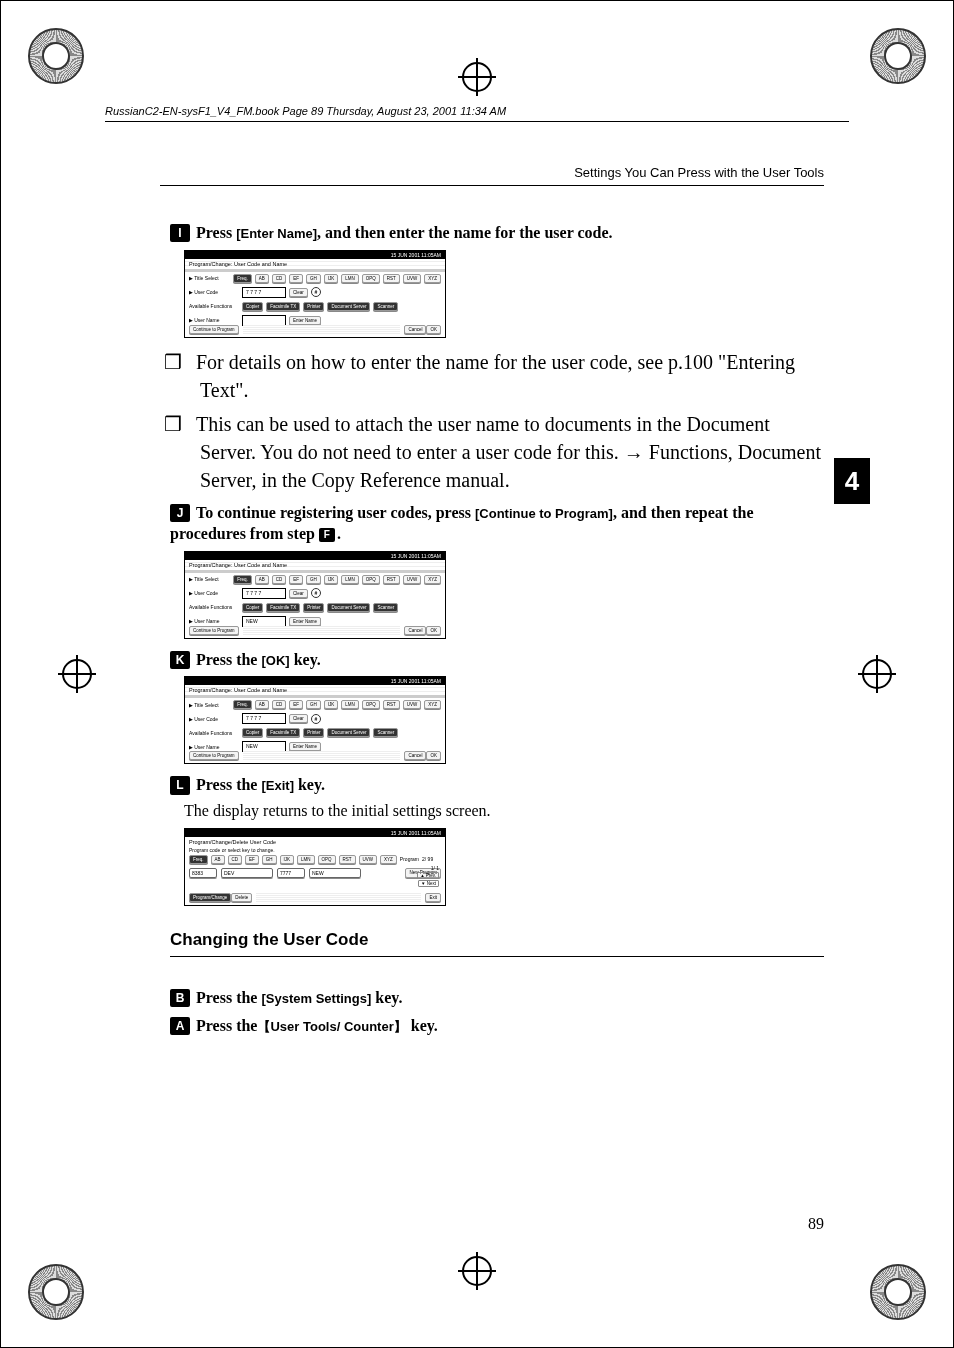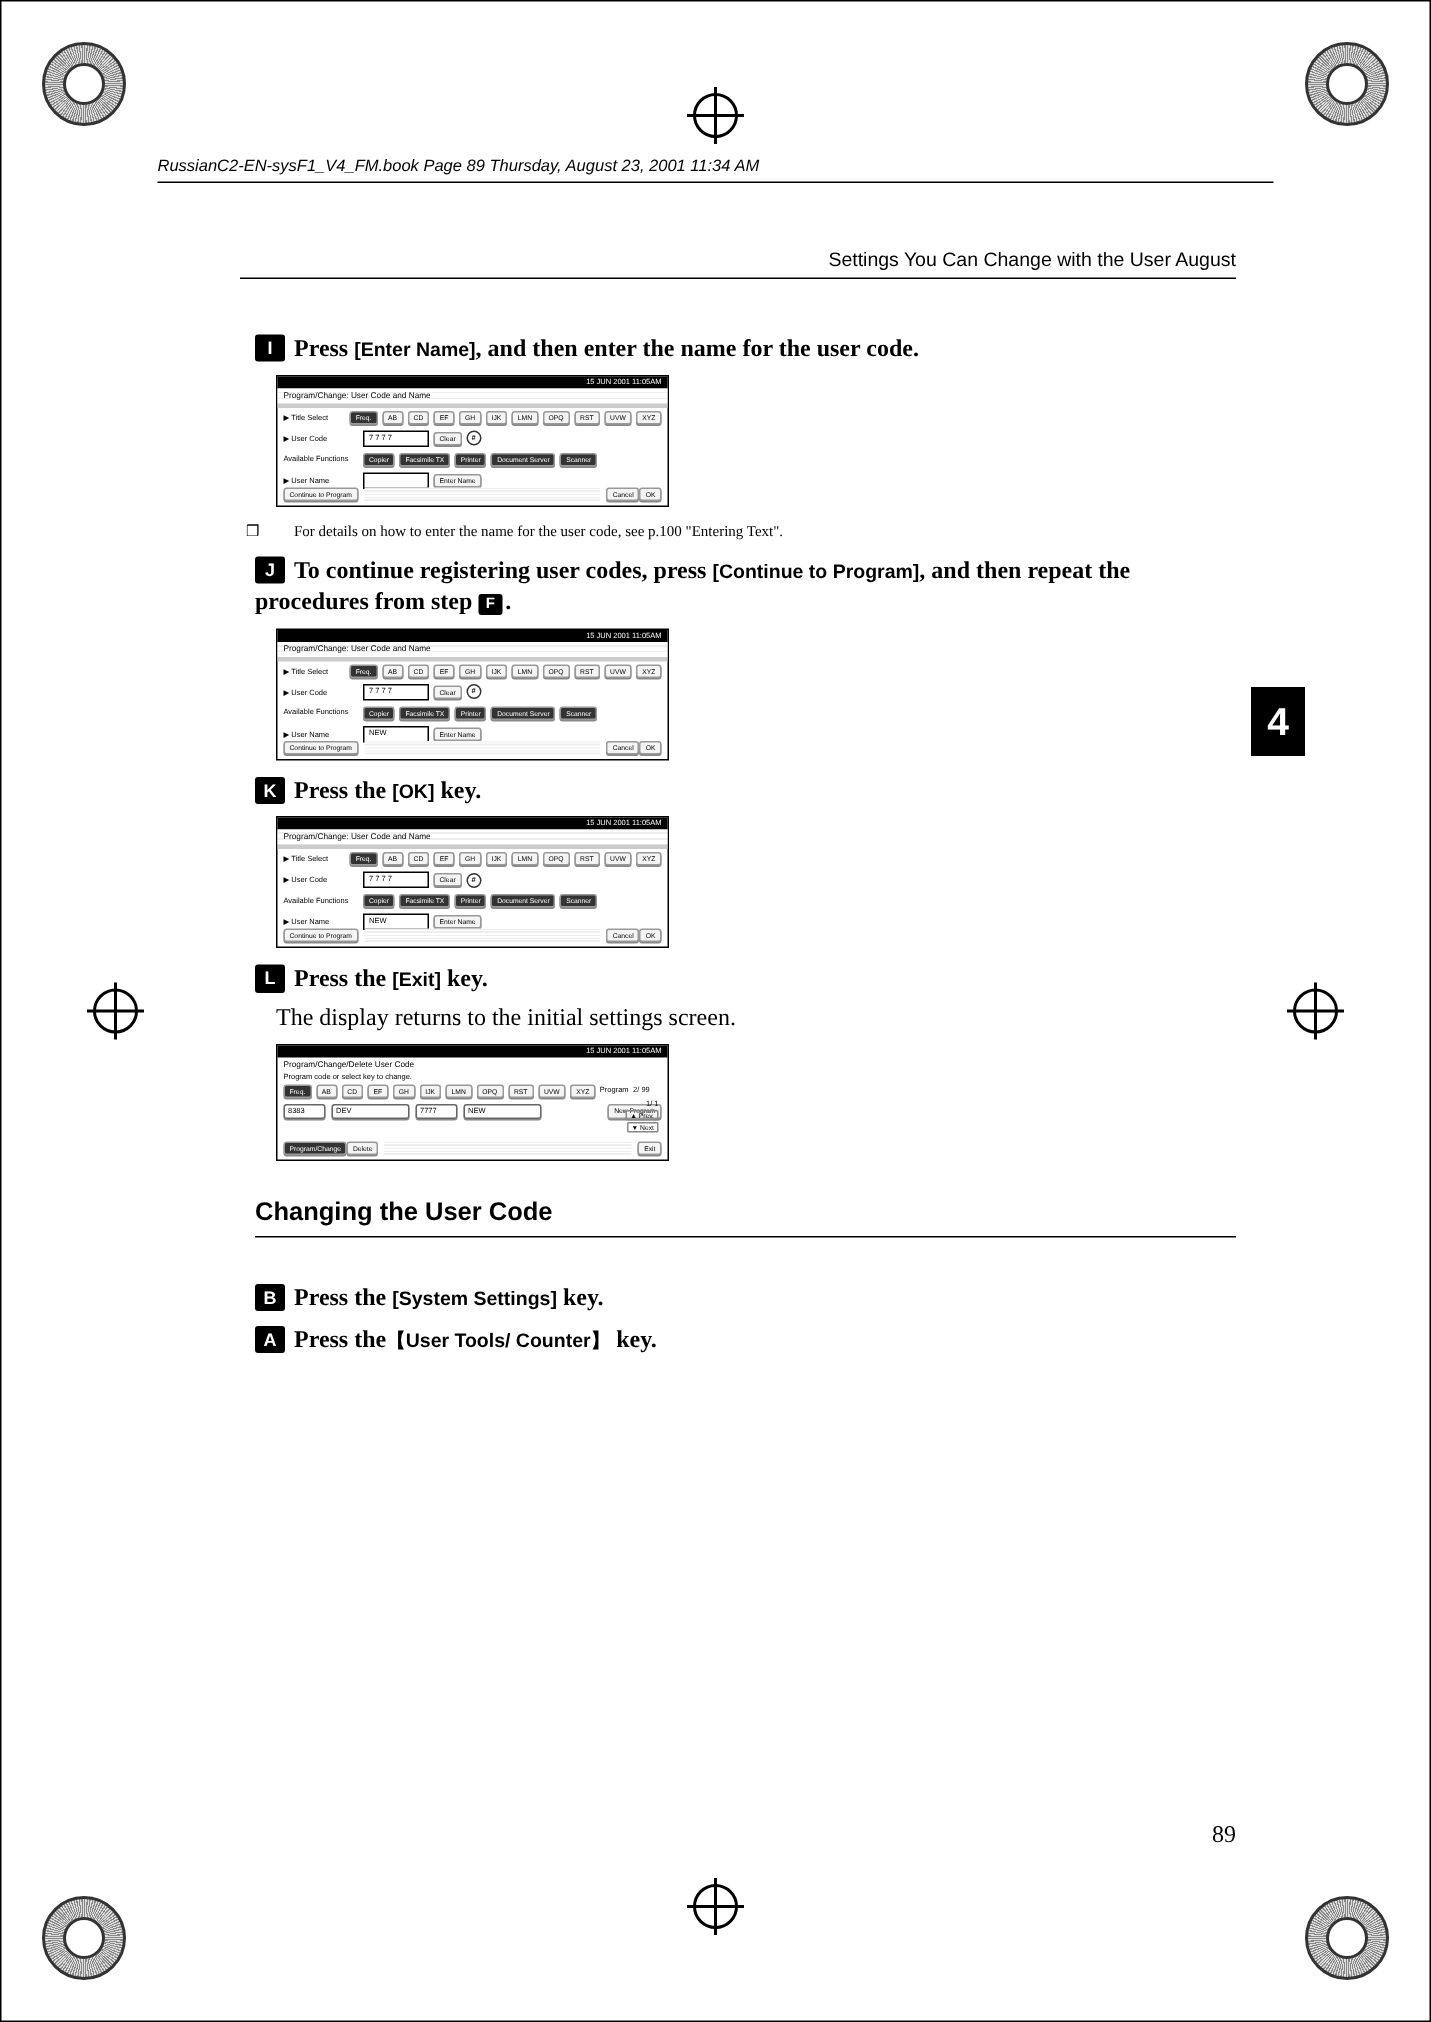--- a/index.html
+++ b/index.html
@@ -220,21 +220,21 @@
     margin: 12px 0 4px 14px;
   }
   .pencil-icon {
     display: inline-block;
     width: 14px;
     height: 14px;
     vertical-align: -2px;
     margin-right: 4px;
   }
   .note-item {
-    font-size: 10px;
+    font-size: 20px;
     line-height: 1.4;
     margin: 0 0 6px 30px;
     text-indent: -18px;
   }
   .note-item .bullet {
     font-family: Arial, sans-serif;
     display: inline-block;
     width: 14px;
   }
   .section-head {
@@ -320,21 +320,21 @@
   <div class="reg-circle"></div>
     <div class="reg-cross-h"></div>
     <div class="reg-cross-v"></div>
 </div>
 
 <div class="page-header-line">
   <span>RussianC2-EN-sysF1_V4_FM.book  Page 89  Thursday, August 23, 2001  11:34 AM</span>
   <div class="rule"></div>
 </div>
 
-<div class="running-head">Settings You Can Change with the User August</div>
+<div class="running-head">Settings You Can Press with the User Tools</div>
 <div class="running-rule"></div>
 
 <div class="side-tab">4</div>
 
 <div class="page-num">89</div>
 
 <div class="content">
 
   <div class="step-line">
     <span class="step-badge">I</span>
@@ -381,20 +381,21 @@
     </div>
     <div class="scr-footer">
       <span class="scr-btn">Continue to Program</span>
       <span class="bar"></span>
       <span class="scr-btn">Cancel</span>
       <span class="scr-btn">OK</span>
     </div>
   </div>
 
   <div class="note-item"><span class="bullet">❒</span><span>For details on how to enter the name for the user code, see  p.100 "Entering Text".</span></div>
+  <div class="note-item"><span class="bullet">❒</span><span>This can be used to attach the user name to documents in the Document Server. You do not need to enter a user code for this. → Functions, Document Server, in the Copy Reference manual.</span></div>
 
   <div class="step-line" style="margin-top:8px">
     <span class="step-badge">J</span>
     <span class="bold">To continue registering user codes, press </span><span class="bold-key">[Continue to Program]</span><span class="bold">, and then repeat the procedures from step </span><span class="step-badge small">F</span><span class="bold">.</span>
   </div>
 
   <div class="screenshot">
     <div class="scr-header">
         <span>15 JUN 2001 11:05AM</span>
       </div>

